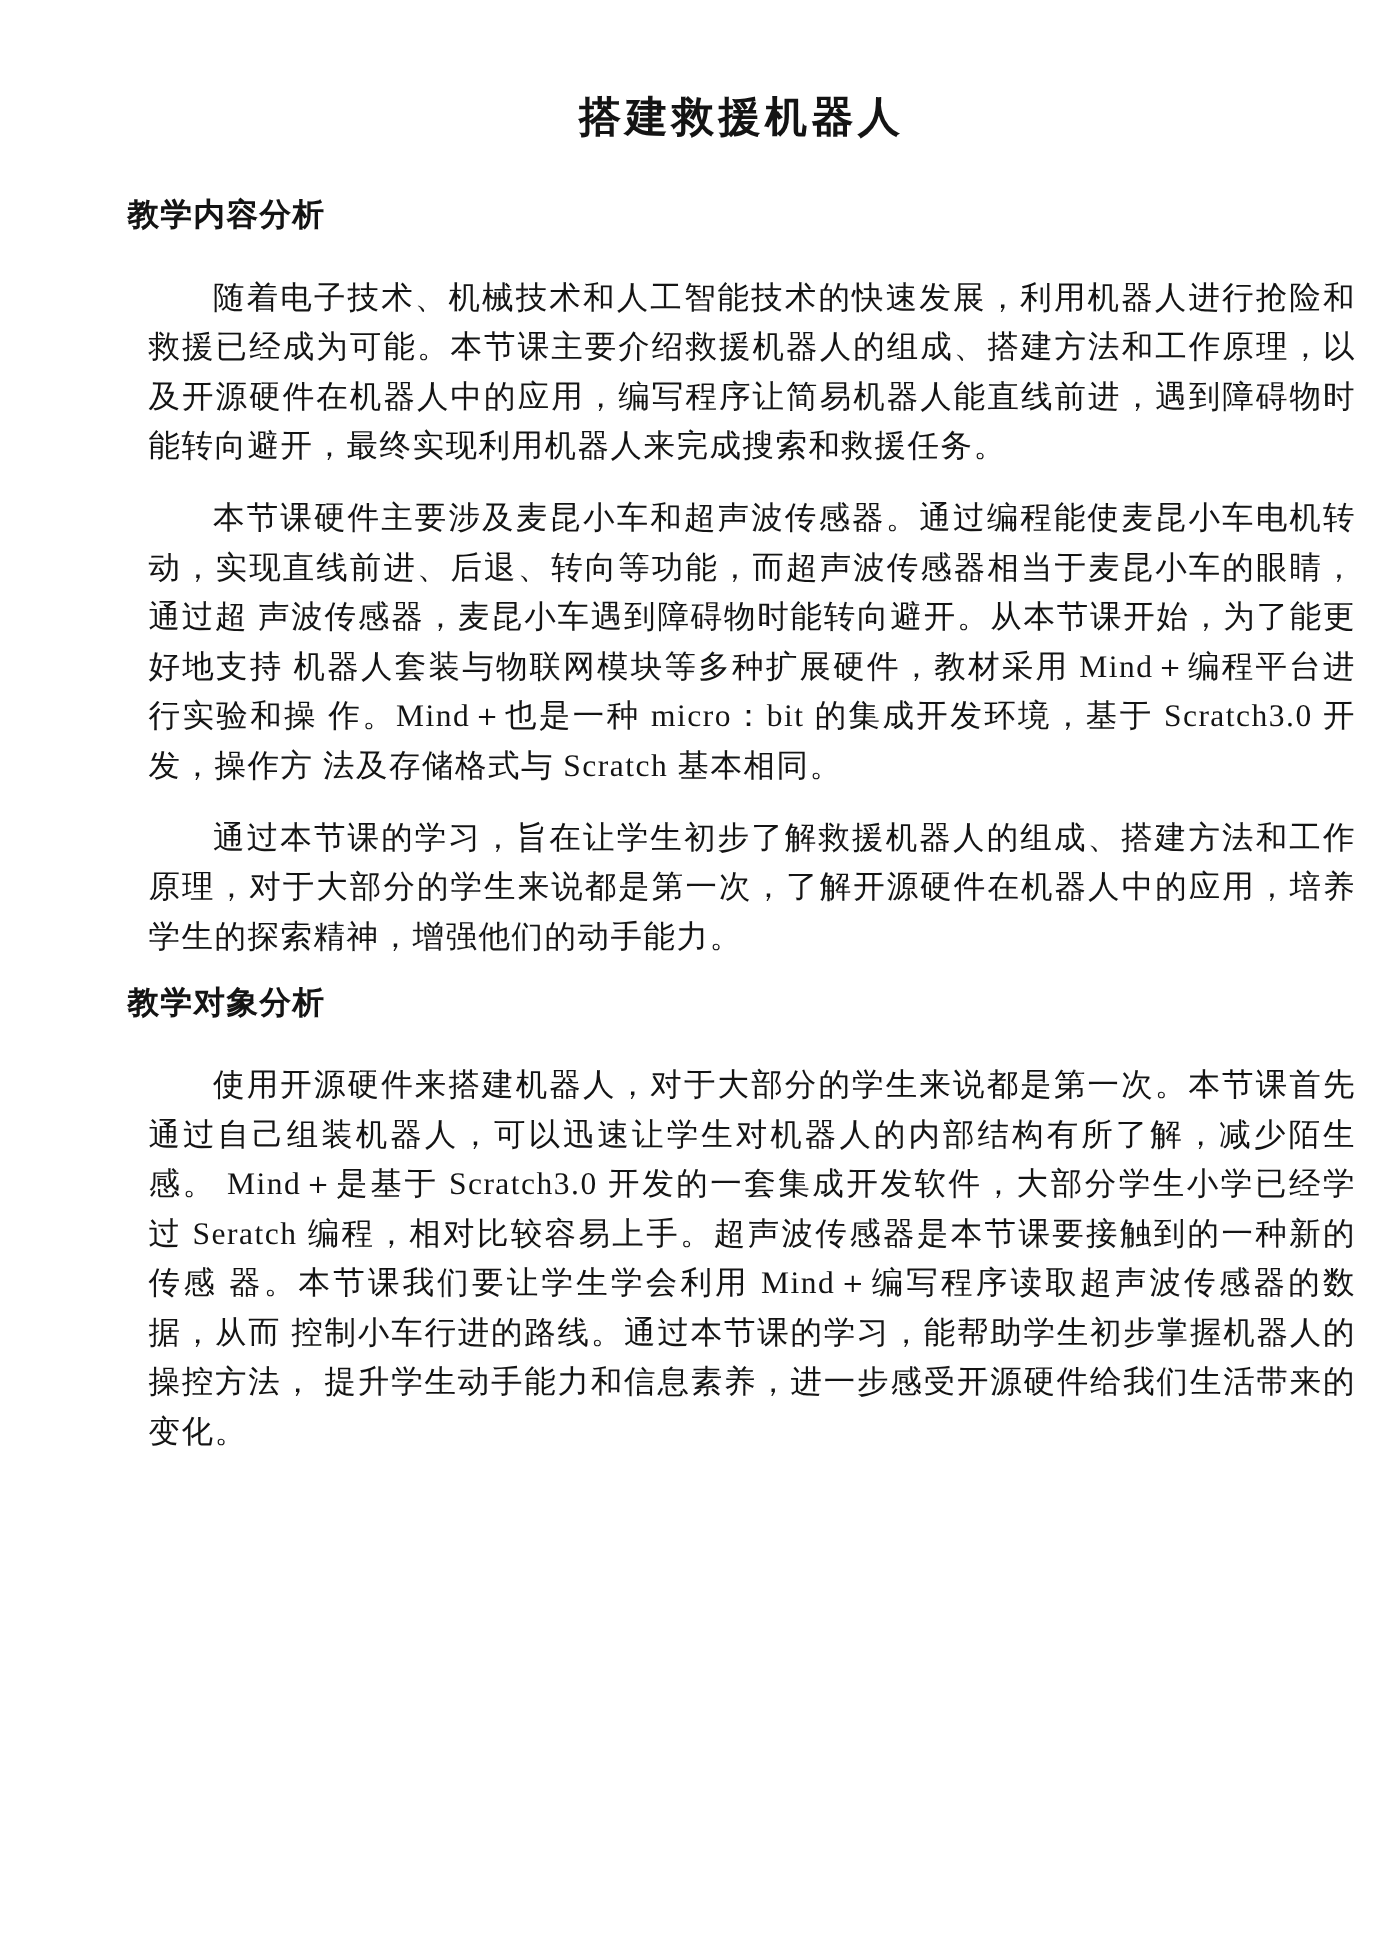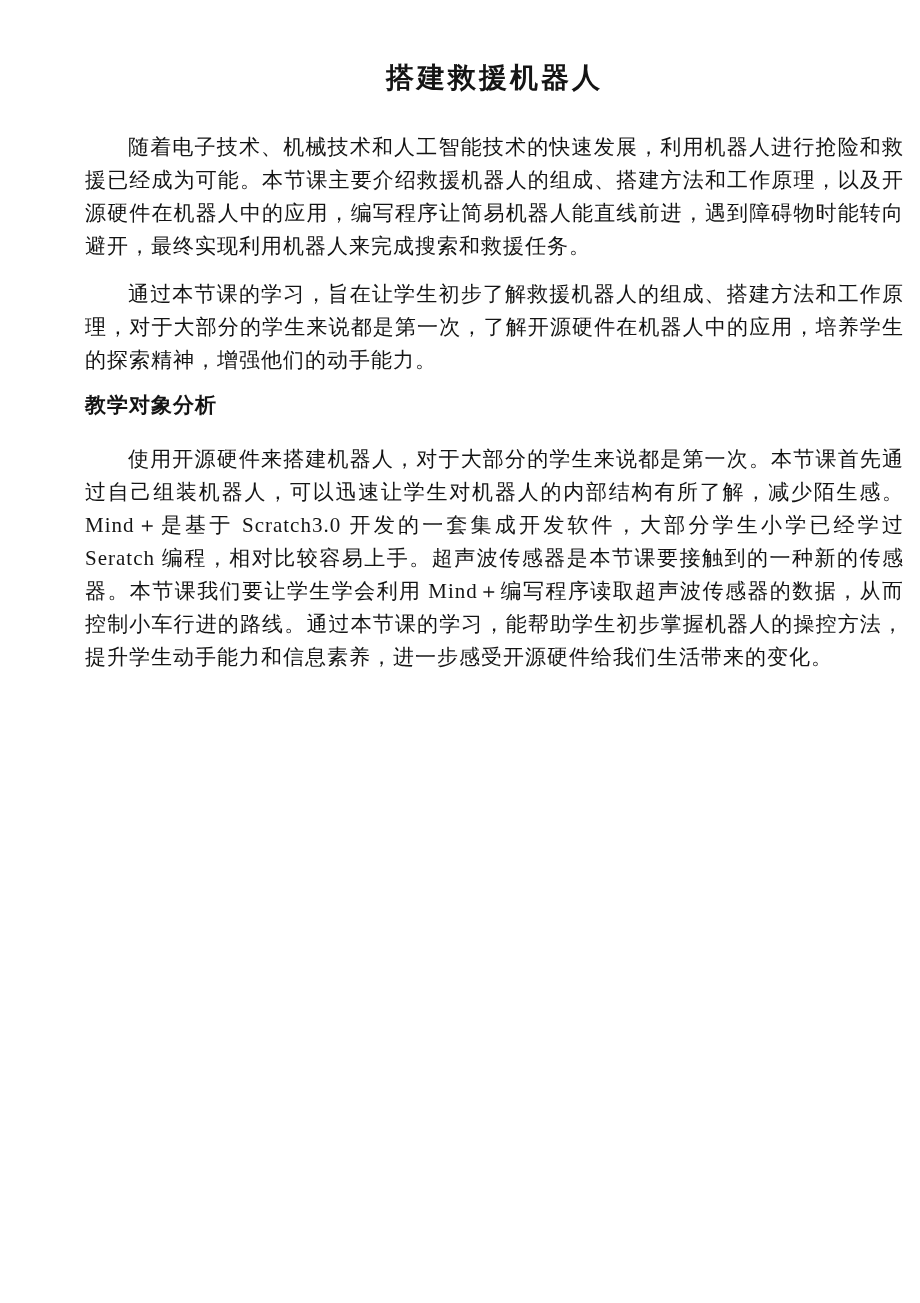--- a/index.html
+++ b/index.html
@@ -39,32 +39,34 @@
     margin: 0 0 26px 0;
   }
   .section + .section .section-heading {
   }
   .body-paragraph {
     font-size: 21px;
     line-height: 33px;
     letter-spacing: 1px;
     text-align: justify;
     text-indent: 43px;
-    margin: 0 0 15px 0;
+    margin: 0 0 15px 14px;
   }
 </style>
 </head>
 <body>
 
 <div class="page">
 
   <h1 class="doc-title">搭建救援机器人</h1>
 
   <section class="section">
+    <h2 class="section-heading">教学内容分析</h2>
     <p class="body-paragraph">随着电子技术、机械技术和人工智能技术的快速发展，利用机器人进行抢险和救援已经成为可能。本节课主要介绍救援机器人的组成、搭建方法和工作原理，以及开源硬件在机器人中的应用，编写程序让简易机器人能直线前进，遇到障碍物时能转向避开，最终实现利用机器人来完成搜索和救援任务。</p>
+    <p class="body-paragraph">本节课硬件主要涉及麦昆小车和超声波传感器。通过编程能使麦昆小车电机转动，实现直线前进、后退、转向等功能，而超声波传感器相当于麦昆小车的眼睛，通过超 声波传感器，麦昆小车遇到障碍物时能转向避开。从本节课开始，为了能更好地支持 机器人套装与物联网模块等多种扩展硬件，教材采用  Mind＋编程平台进行实验和操 作。Mind＋也是一种 micro：bit 的集成开发环境，基于 Scratch3.0 开发，操作方 法及存储格式与 Scratch 基本相同。</p>
     <p class="body-paragraph">通过本节课的学习，旨在让学生初步了解救援机器人的组成、搭建方法和工作原理，对于大部分的学生来说都是第一次，了解开源硬件在机器人中的应用，培养学生的探索精神，增强他们的动手能力。</p>
   </section>
 
   <section class="section">
     <h2 class="section-heading">教学对象分析</h2>
     <p class="body-paragraph">使用开源硬件来搭建机器人，对于大部分的学生来说都是第一次。本节课首先通过自己组装机器人，可以迅速让学生对机器人的内部结构有所了解，减少陌生感。 Mind＋是基于  Scratch3.0 开发的一套集成开发软件，大部分学生小学已经学过 Seratch 编程，相对比较容易上手。超声波传感器是本节课要接触到的一种新的传感 器。本节课我们要让学生学会利用  Mind＋编写程序读取超声波传感器的数据，从而 控制小车行进的路线。通过本节课的学习，能帮助学生初步掌握机器人的操控方法， 提升学生动手能力和信息素养，进一步感受开源硬件给我们生活带来的变化。</p>
   </section>
 
 </div>
 

